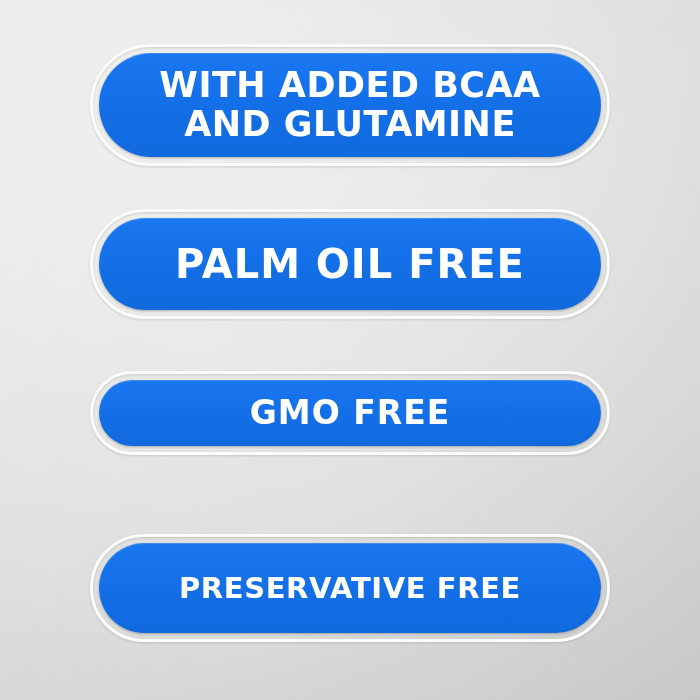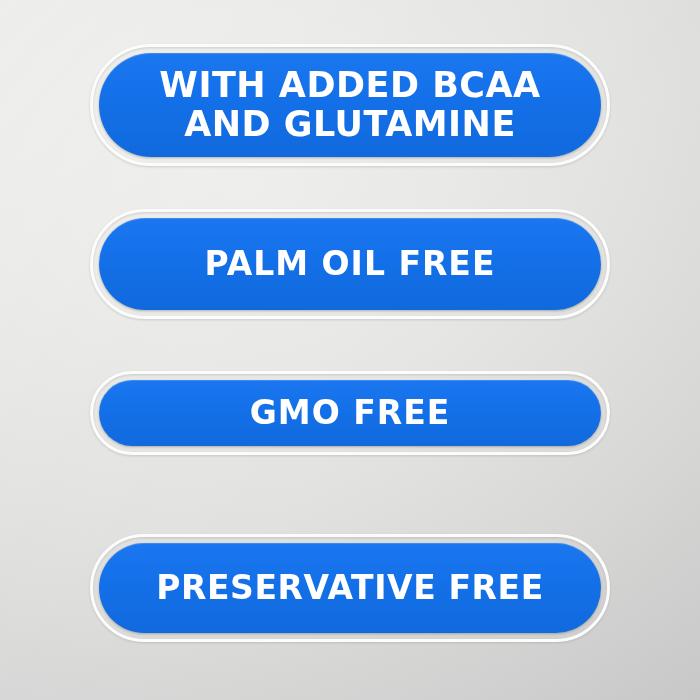--- a/index.html
+++ b/index.html
@@ -89,27 +89,27 @@
     font-family:"DejaVu Sans","Liberation Sans",sans-serif;
     white-space:pre-line;
     -webkit-font-smoothing:antialiased;
   }
 
   
   #badge-bcaa        { top:44px;  height:122px; }
   #badge-bcaa  .badge-label { font-size:35px; letter-spacing:0.5px; line-height:1.12; }
 
   #badge-palm-oil    { top:209px; height:110px; }
-  #badge-palm-oil .badge-label { font-size:33px; letter-spacing:1px; }
+  #badge-palm-oil .badge-label { font-size:40px; letter-spacing:1px; }
 
   #badge-gmo         { top:371px; height:84px; }
   #badge-gmo .badge-label { font-size:33px; letter-spacing:1px; }
 
   #badge-preservative{ top:534px; height:108px; }
-  #badge-preservative .badge-label { font-size:33px; letter-spacing:0.6px; }
+  #badge-preservative .badge-label { font-size:29px; letter-spacing:0.6px; }
 </style>
 </head>
 <body>
 
 <div id="badge-panel"></div>
 
 <div class="badge-list">
 
   <div class="badge" id="badge-bcaa">
     <div class="badge-fill">

